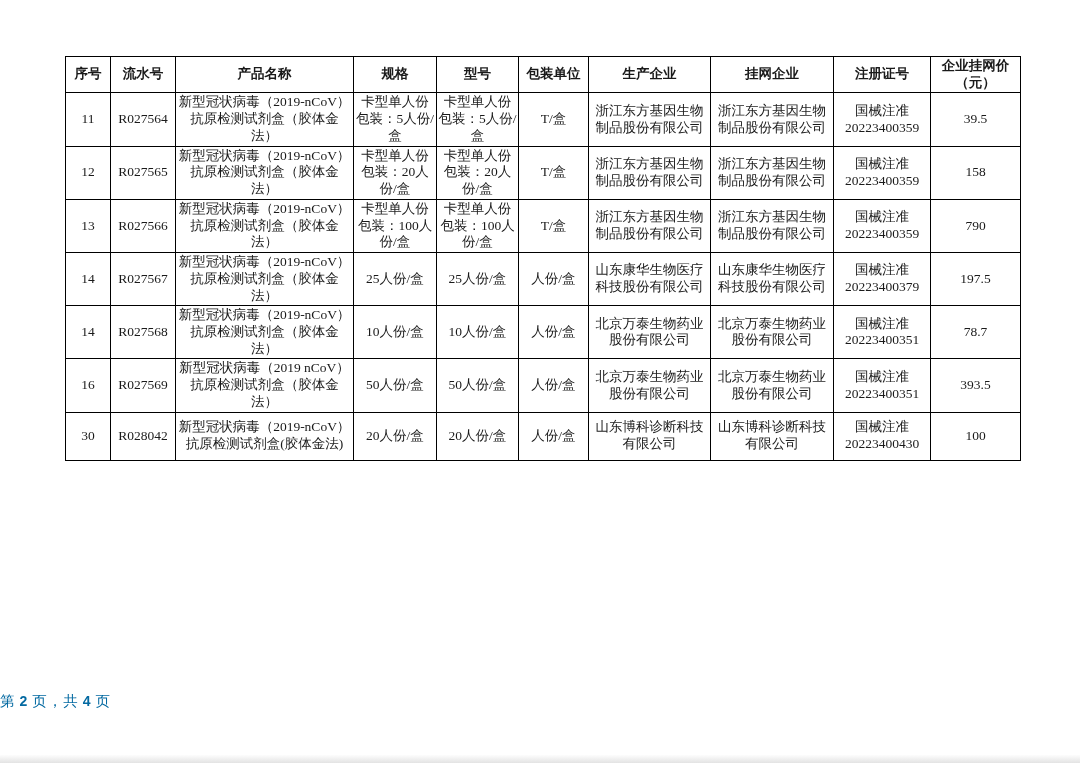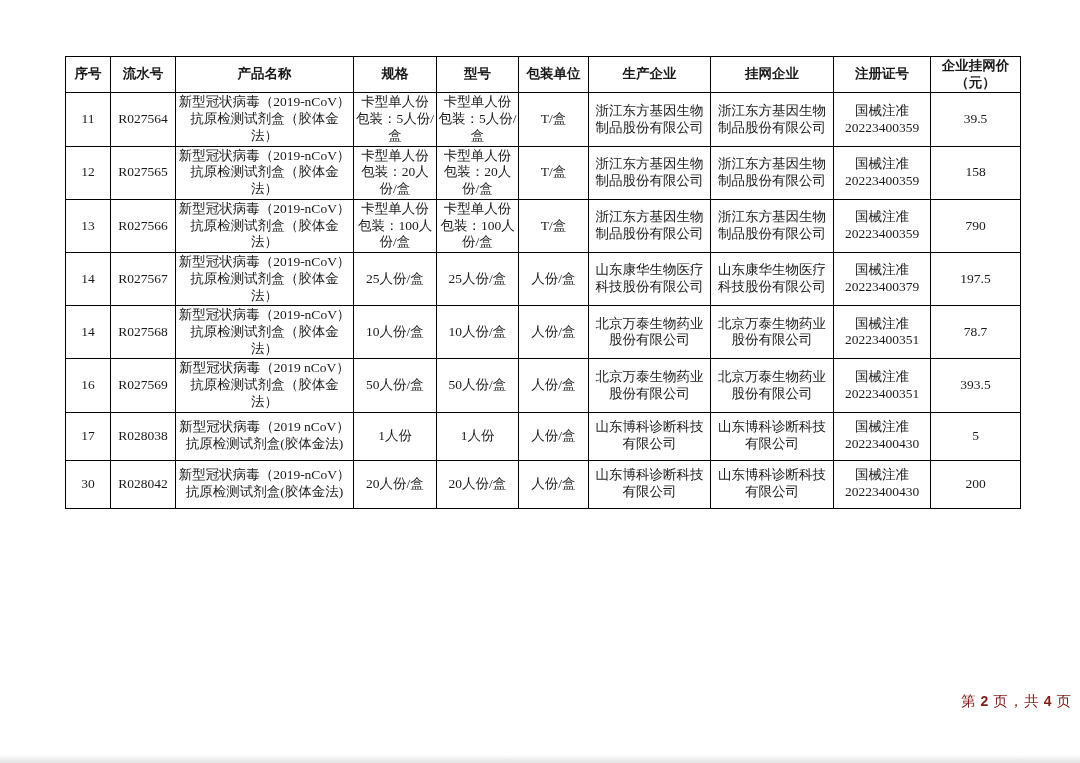--- a/index.html
+++ b/index.html
@@ -35,23 +35,23 @@
   }
   .price-table td{
     height:45px;
     font-weight:normal;
   }
   .reg-line{display:block;}
   .page-footer{
     position:absolute;
     left:0;top:692px;
     width:1072px;
-    text-align:right;
+    text-align:left;
     font-size:14.5px;
-    color:#7f1d1d;
+    color:#0369a1;
     letter-spacing:1px;
   }
   .page-footer b{
     font-family:"Liberation Sans","DejaVu Sans",sans-serif;
     font-weight:bold;
     margin:0 4px;
     font-size:14px;
   }
   .bottom-strip{
     position:absolute;
@@ -177,48 +177,33 @@
           <td>人份/盒</td>
           <td>北京万泰生物药业股份有限公司</td>
           <td>北京万泰生物药业股份有限公司</td>
           <td>
             <span class="reg-line">国械注准</span>
             <span class="reg-line">20223400351</span>
           </td>
           <td>393.5</td>
         </tr>
         <tr>
-          <td>17</td>
-          <td>R028038</td>
-          <td>新型冠状病毒（2019 nCoV）抗原检测试剂盒(胶体金法)</td>
-          <td>1人份</td>
-          <td>1人份</td>
-          <td>人份/盒</td>
-          <td>山东博科诊断科技有限公司</td>
-          <td>山东博科诊断科技有限公司</td>
-          <td>
-            <span class="reg-line">国械注准</span>
-            <span class="reg-line">20223400430</span>
-          </td>
-          <td>5</td>
-        </tr>
-        <tr>
           <td>30</td>
           <td>R028042</td>
           <td>新型冠状病毒（2019-nCoV）抗原检测试剂盒(胶体金法)</td>
           <td>20人份/盒</td>
           <td>20人份/盒</td>
           <td>人份/盒</td>
           <td>山东博科诊断科技有限公司</td>
           <td>山东博科诊断科技有限公司</td>
           <td>
             <span class="reg-line">国械注准</span>
             <span class="reg-line">20223400430</span>
           </td>
-          <td>200</td>
+          <td>100</td>
         </tr>
       </tbody>
   </table>
 
   <div class="page-footer">
     <span>第</span><b>2</b><span>页，共</span><b>4</b><span>页</span>
   </div>
 
   <div class="bottom-strip"></div>
 </div>

